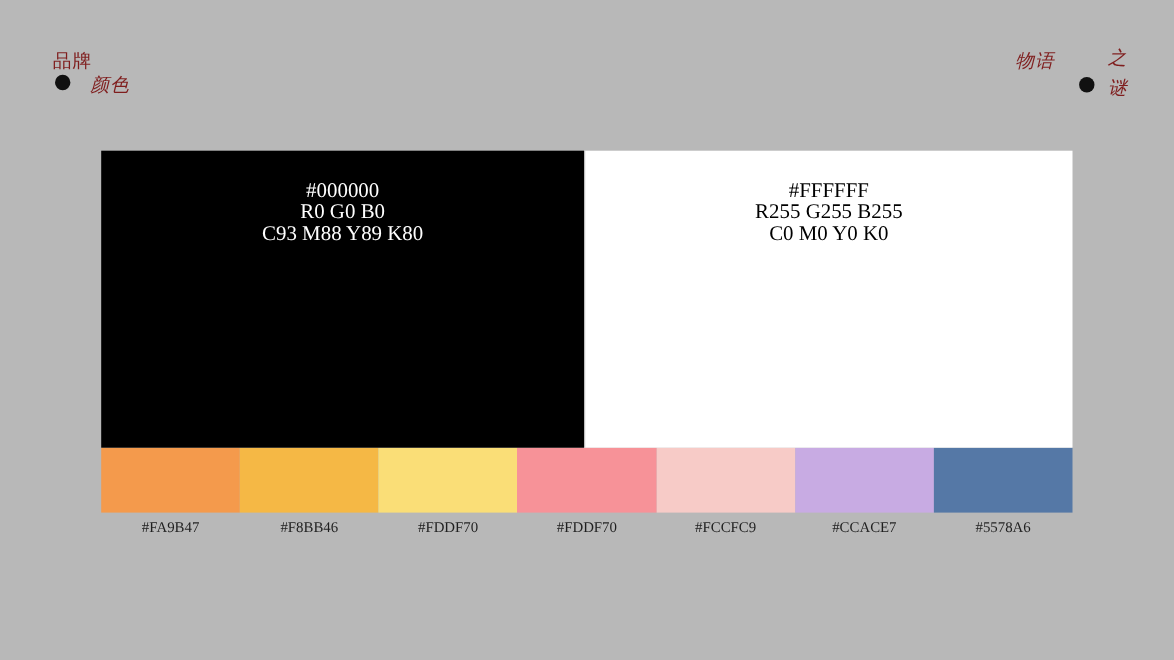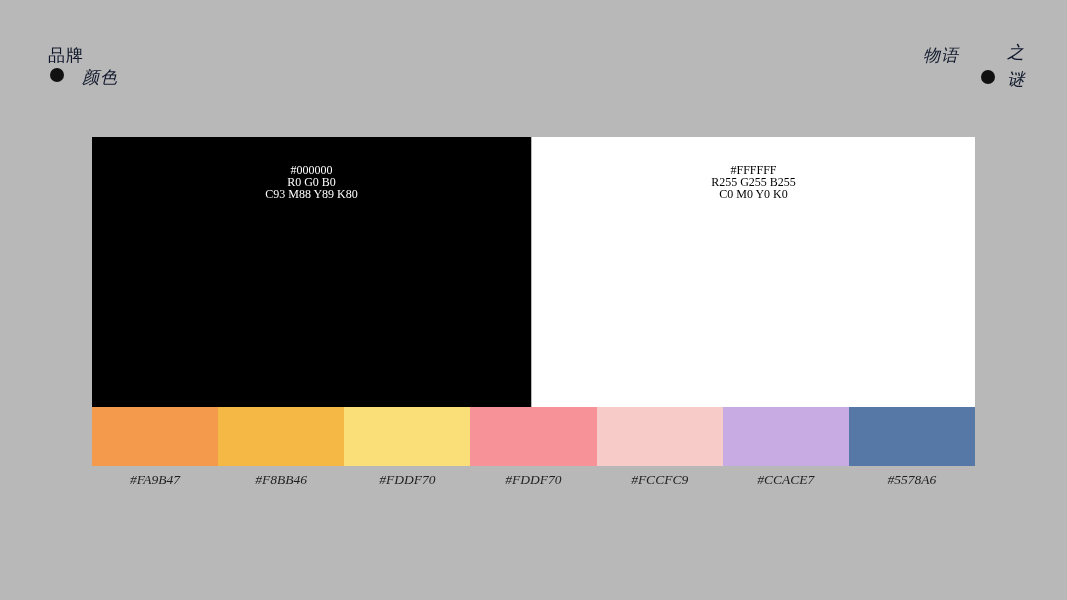--- a/index.html
+++ b/index.html
@@ -27,21 +27,21 @@
     position: absolute;
     right: 38px;
     top: 44px;
     width: 220px;
     height: 56px;
     font-style: italic;
   }
   .cjk {
     font-family: "DejaVu Sans", "Liberation Sans", sans-serif;
     font-size: 17px;
-    color: #0f172a;
+    color: #7f1d1d;
     letter-spacing: 1px;
     white-space: nowrap;
   }
   .hl-word1 {
     position: absolute;
     left: 0;
     top: 0;
   }
   .hl-dot {
     position: absolute;
@@ -107,21 +107,21 @@
   }
   .primary-cell.white-cell {
     width: 446px;
     background: #ffffff;
     border-left: 1px solid #b8b8b8;
     box-sizing: border-box;
   }
   .swatch-info {
     margin-top: 27px;
     text-align: center;
-    font-size: 12px;
+    font-size: 19px;
     line-height: 1.02;
   }
   .swatch-info div {
     white-space: nowrap;
   }
   .info-light div {
     color: #ffffff;
   }
   .info-dark div {
     color: #000000;
@@ -142,21 +142,20 @@
     display: flex;
     width: 100%;
     margin-top: 6px;
   }
   .label-cell {
     flex: 1 1 0;
     text-align: center;
     font-size: 13.5px;
     color: #1f1f1f;
     white-space: nowrap;
-    font-style: italic;
   }
 </style>
 </head>
 <body style="background: rgb(184, 184, 184);">
 
 <div class="header-left">
   <span class="cjk hl-word1">品牌</span>
   <span class="hl-dot"></span>
   <span class="cjk hl-word2">颜色</span>
 </div>

